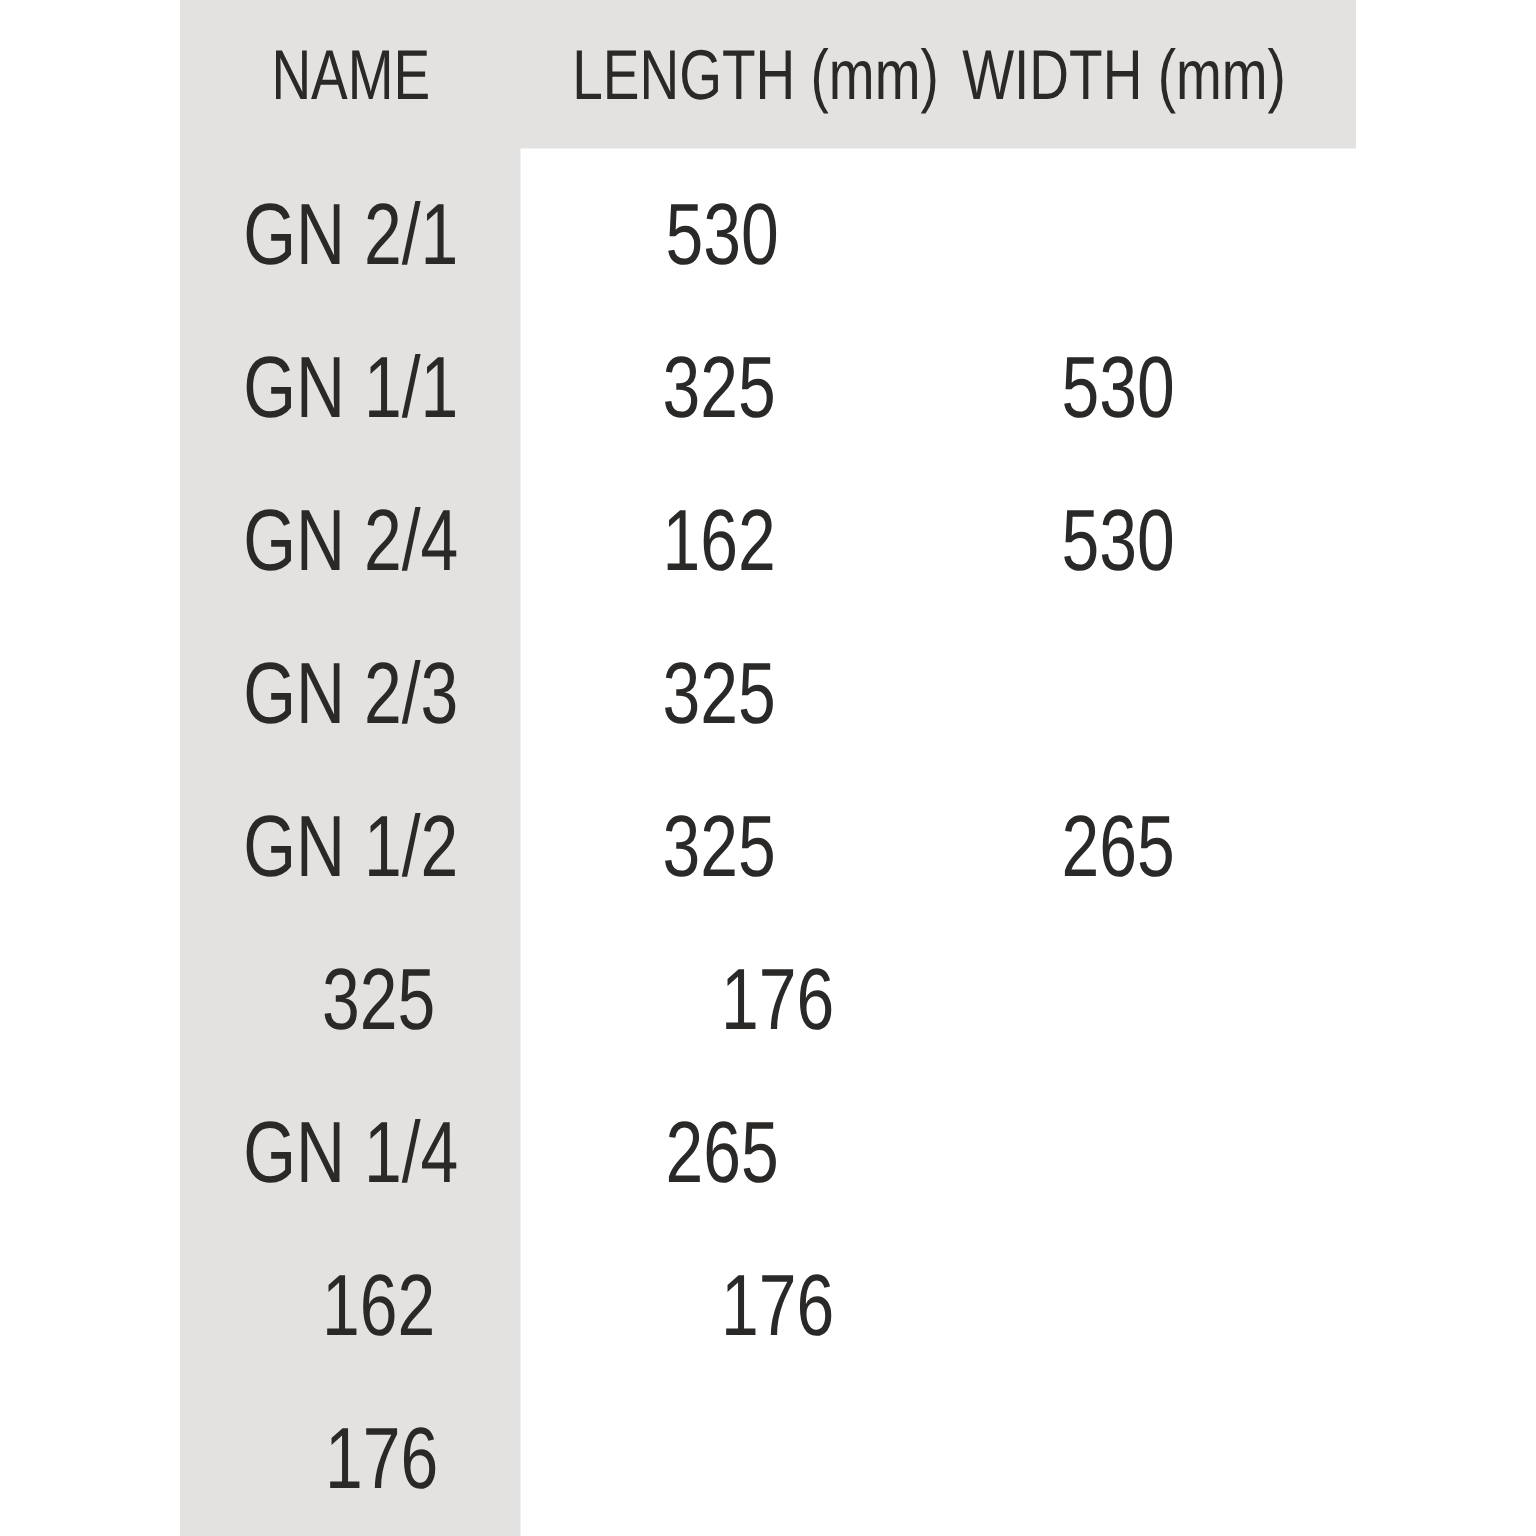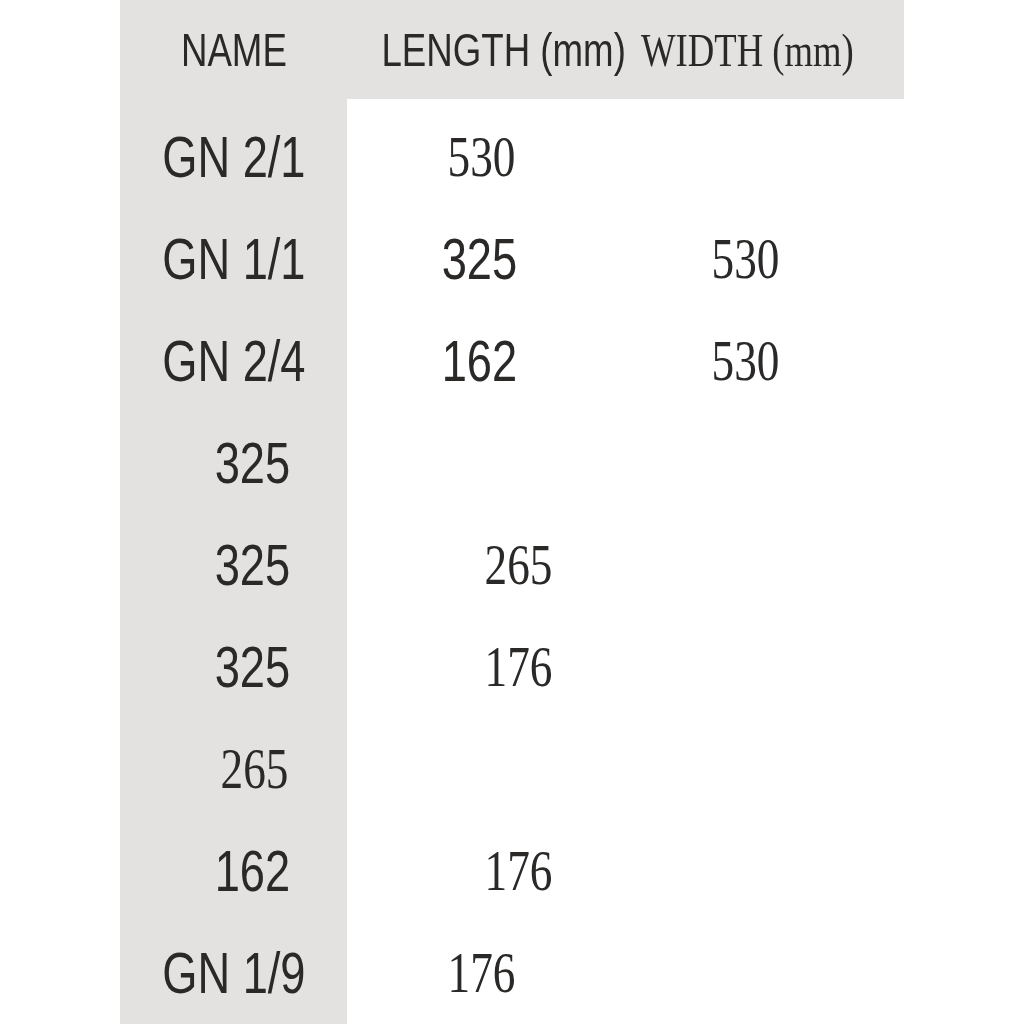--- a/index.html
+++ b/index.html
@@ -25,21 +25,21 @@
     position: absolute; left: 0; top: 105px;
     width: 1024px; height: 919px;
     display: flex; flex-direction: column;
   }
   .row { flex: 1; display: flex; align-items: center; width: 1024px; }
 
   .c-pad    { width: 120px; }
   .cell     { text-align: center; }
   .c-name   { width: 227px; }
   .c-length { width: 264px; }
-  .c-width  { width: 269px; font-family: Liberation Serif, serif; }
+  .c-width  { width: 269px; }
 
   .header-row .cell { font-size: 47px; font-weight: 400; }
   .rows .cell       { font-size: 58px; font-weight: 400; text-align: center; }
 
   
   .cond {
     display: inline-block;
     transform: scaleX(0.78);
     transform-origin: 50% 50%;
     white-space: nowrap;
@@ -83,46 +83,48 @@
 
     <div class="row">
       <div class="c-pad"></div>
       <div class="cell c-name"><span class="cond">GN 2/4</span></div>
       <div class="cell c-length"><span class="cond">162</span></div>
       <div class="cell c-width"><span class="cond">530</span></div>
     </div>
 
     <div class="row">
       <div class="c-pad"></div>
+      <div class="cell c-name"><span class="cond">GN 2/3</span></div>
       <div class="cell c-length"><span class="cond">325</span></div>
     </div>
 
     <div class="row">
       <div class="c-pad"></div>
+      <div class="cell c-name"><span class="cond">GN 1/2</span></div>
       <div class="cell c-length"><span class="cond">325</span></div>
       <div class="cell c-width"><span class="cond">265</span></div>
     </div>
 
     <div class="row">
       <div class="c-pad"></div>
       <div class="cell c-length"><span class="cond">325</span></div>
       <div class="cell c-width"><span class="cond">176</span></div>
     </div>
 
     <div class="row">
       <div class="c-pad"></div>
+      <div class="cell c-name"><span class="cond">GN 1/4</span></div>
       <div class="cell c-width"><span class="cond">265</span></div>
     </div>
 
     <div class="row">
       <div class="c-pad"></div>
       <div class="cell c-length"><span class="cond">162</span></div>
       <div class="cell c-width"><span class="cond">176</span></div>
     </div>
 
     <div class="row">
       <div class="c-pad"></div>
-      <div class="cell c-name"><span class="cond">GN 1/9</span></div>
       <div class="cell c-width"><span class="cond">176</span></div>
     </div>
 
   </div>
 </div>
 
 </body></html>

